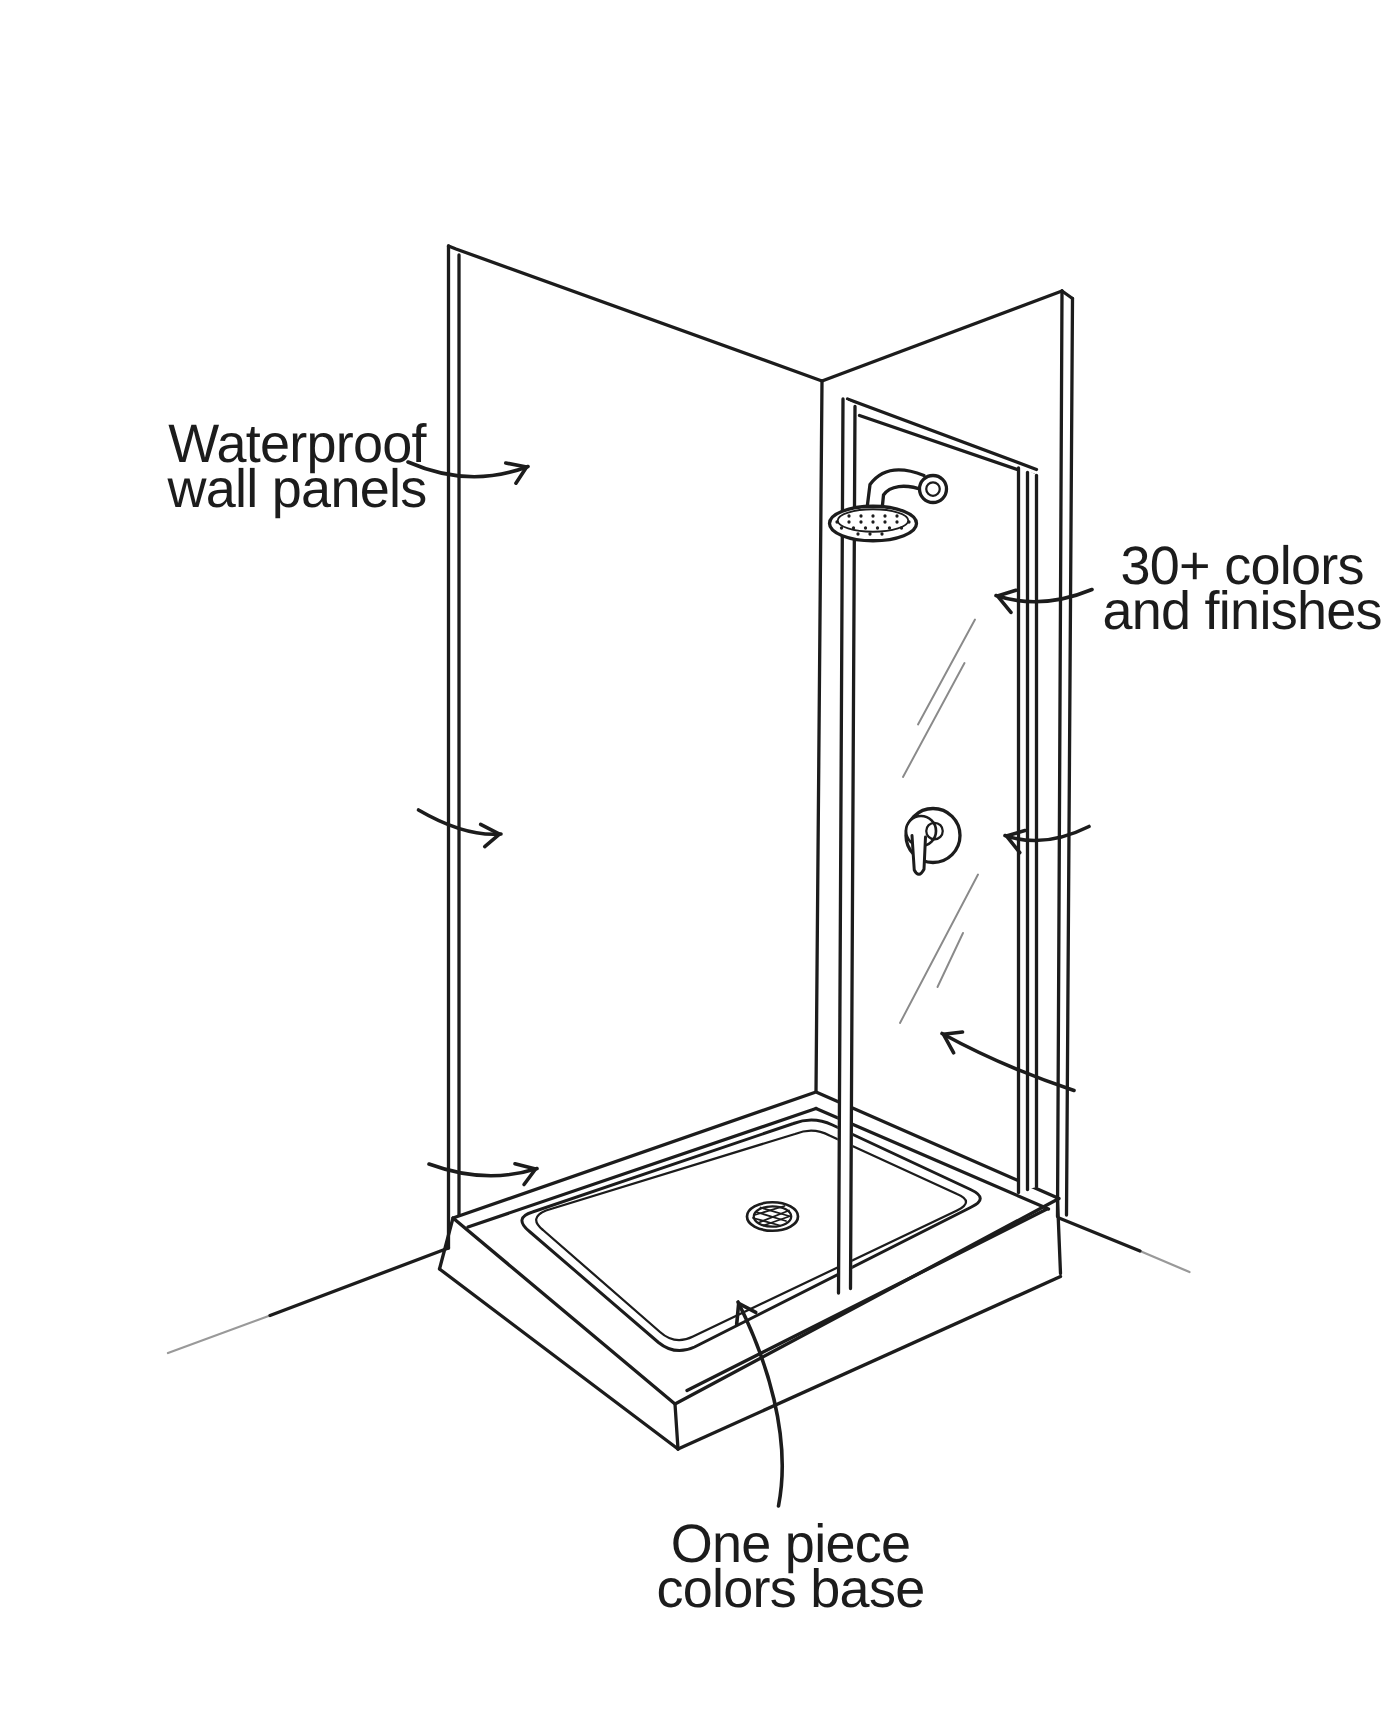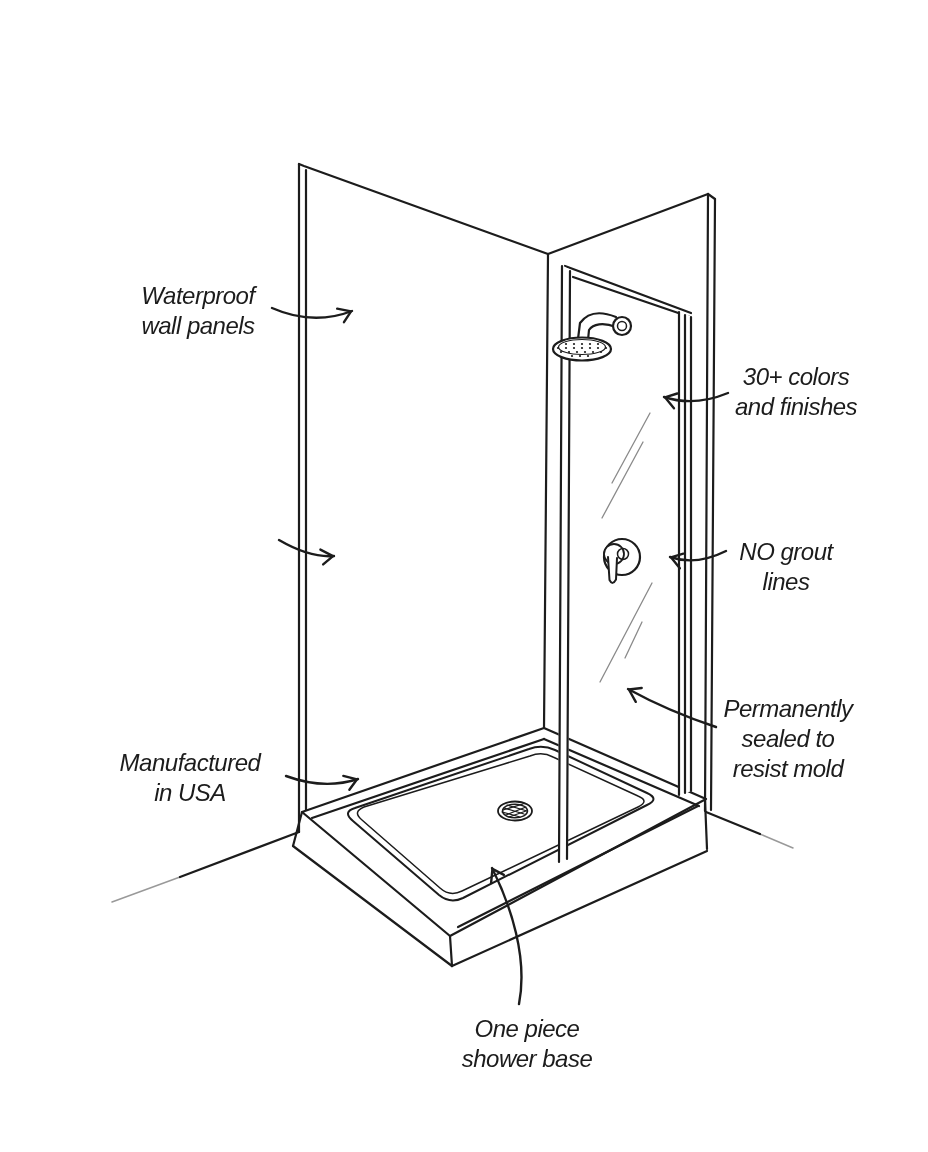--- a/index.html
+++ b/index.html
@@ -24,27 +24,26 @@
   .fwn{fill:var(--bg);stroke:none;}
   .glass-ln{stroke:var(--glass);stroke-width:1.3;fill:none;stroke-linecap:round;}
   .dot{fill:var(--ink);stroke:none;}
   .faint{opacity:.45;}
   #ah path{stroke:var(--ink);}
   
   .lbl{
     position:absolute;
     transform:translate(-50%,-50%);
     text-align:center;
-    font-size:24px;
+    font-size:36px;
     line-height:30px;
     letter-spacing:-0.5px;
     color:var(--ink);
     white-space:pre-line;
     user-select:none;
-    font-style:italic;
   }
   .lbl.left-align{
     transform:translateY(-50%);
     text-align:center;
   }
 </style>
 </head>
 <body>
 
 <div class="stage">
@@ -165,28 +164,21 @@
       <path class="ln" style="stroke-width:2.4" marker-end="url(#ah)" d="M726,551 Q696,566 670,557"></path>
       <path class="ln" style="stroke-width:2.4" marker-end="url(#ah)" d="M716,727 Q668,711 628,689"></path>
       <path class="ln" style="stroke-width:2.4" marker-end="url(#ah)" d="M519,1004 C528,958 511,906 492,868"></path>
     </g>
   </svg>
 
   <div class="lbl" style="left:198px;top:311px;">Waterproof
 wall panels</div>
 
 
-  <div class="lbl" style="left:190px;top:778px;">Manufactured
-in USA</div>
 
   <div class="lbl left-align" style="left:735px;top:392px;">30+ colors
 and finishes</div>
 
-  <div class="lbl" style="left:786px;top:567px;">NO grout
-lines</div>
 
-  <div class="lbl" style="left:788px;top:739px;">Permanently
-sealed to
-resist mold</div>
 
   <div class="lbl" style="left:527px;top:1044px;">One piece
-shower base</div>
+colors base</div>
 </div>
 
 </body></html>

